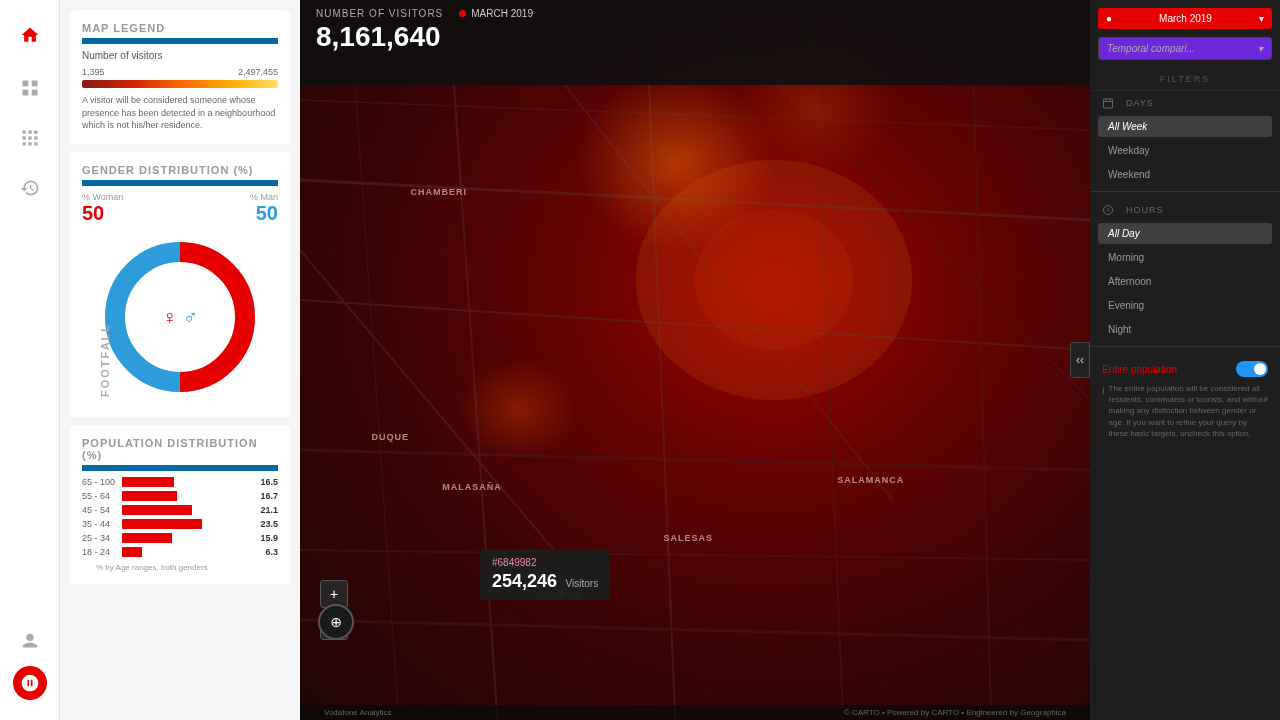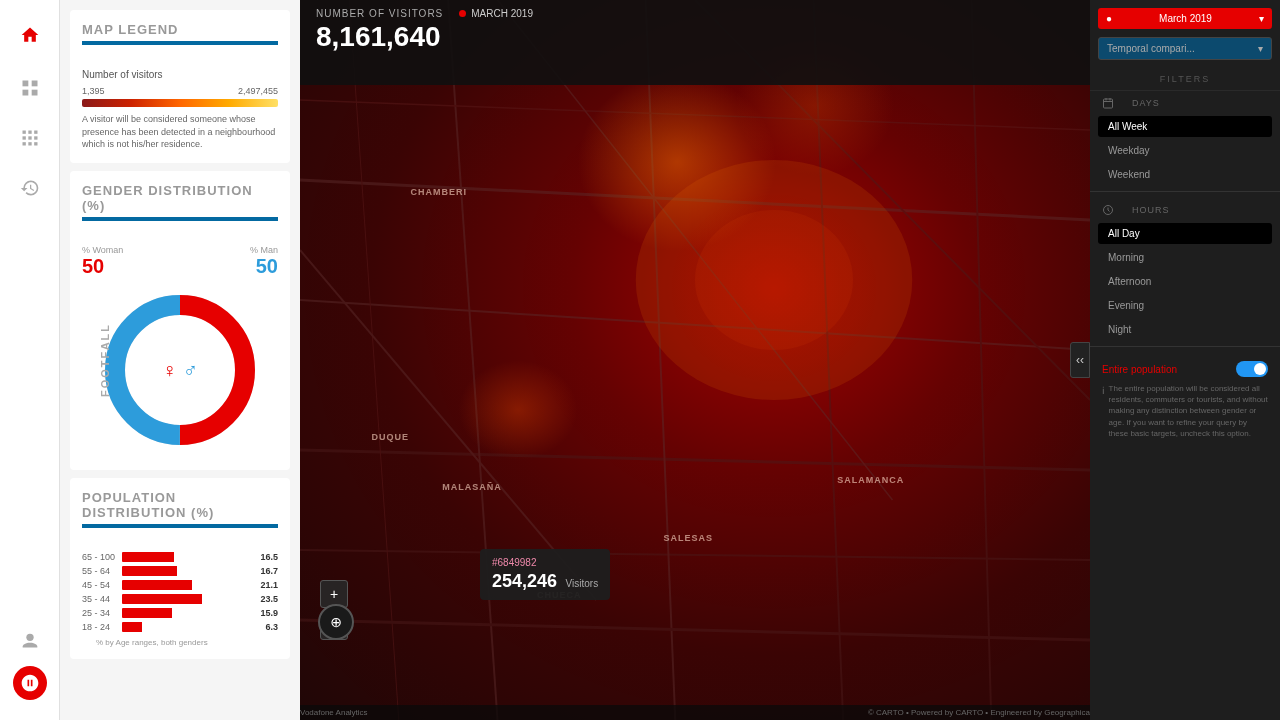--- a/index.html
+++ b/index.html
@@ -73,28 +73,28 @@
       pointer-events: none;
     }
 
     .section-card {
       background: white;
       border-radius: 4px;
       padding: 12px;
       margin-bottom: 8px;
     }
     .section-title {
-      font-size: 13px;
+      font-size: 11px;
       font-weight: bold;
       color: #999;
       letter-spacing: 1px;
       text-transform: uppercase;
-      margin-bottom: 24px;
+      margin-bottom: 6px;
       padding-bottom: 4px;
-      border-bottom: 4px solid #0369a1;
+      border-bottom: 6px solid #0369a1;
     }
     .map-legend-label {
       font-size: 10px;
       color: #555;
       margin-bottom: 6px;
     }
     .legend-range {
       display: flex;
       justify-content: space-between;
       font-size: 9px;
@@ -252,56 +252,58 @@
       border-radius: 3px;
       padding: 5px 8px;
       font-size: 10px;
       color: white;
       cursor: pointer;
     }
     .compare-selector {
       display: flex;
       align-items: center;
       justify-content: space-between;
-      background: #0c4a6e;
+      background: #6d28d9;
       margin: 0 8px 8px;
       border-radius: 3px;
       padding: 5px 8px;
       font-size: 10px;
       color: #aaa;
       cursor: pointer;
       border: 1px solid #444;
+      font-style: italic;
     }
     .right-section-title {
       font-size: 9px;
       letter-spacing: 1px;
       text-transform: uppercase;
       color: #666;
       padding: 6px 12px 4px;
       display: flex;
       align-items: center;
-      gap: 18px;
+      gap: 12px;
     }
     .filter-divider { border: none; border-top: 1px solid #333; margin: 6px 0; }
     .filter-btn {
       display: block;
       width: calc(100% - 16px);
       margin: 3px 8px;
       padding: 5px 10px;
       background: transparent;
       border: none;
       border-radius: 3px;
       color: #999;
       font-size: 10px;
       text-align: left;
       cursor: pointer;
     }
     .filter-btn.active {
-      background: #000000;
+      background: #404040;
       color: white;
+      font-style: italic;
     }
 
     .target-section { padding: 8px 12px; }
     .target-row {
       display: flex;
       justify-content: space-between;
       align-items: center;
       margin-bottom: 6px;
     }
     .target-label { color: #e60000; font-size: 10px; }
@@ -557,21 +559,21 @@
   </div>
 
   <div style="position:absolute;bottom:80px;left:18px;width:36px;height:36px;background:#1a1a1a;border:2px solid #555;border-radius:50%;display:flex;align-items:center;justify-content:center;z-index:10;cursor:pointer;">
     <span style="color:white;font-size:14px;">⊕</span>
   </div>
 
   <div style="position:absolute;top:50%;right:0;transform:translateY(-50%);width:20px;height:36px;background:#222;border:1px solid #444;border-radius:3px 0 0 3px;display:flex;align-items:center;justify-content:center;cursor:pointer;z-index:20;">
     <span style="color:#ccc;font-size:12px;">‹‹</span>
   </div>
 
-  <div style="position:absolute;bottom:0;left:0;right:0;background:rgba(10,10,10,0.75);padding:3px 0;display:flex;justify-content:space-between;font-size:8px;color:#666;z-index:5;">
+  <div style="position:absolute;bottom:0;left:0;right:0;background:rgba(10,10,10,0.75);padding:3px 24px;display:flex;justify-content:space-between;font-size:8px;color:#666;z-index:5;">
     <span>Vodafone Analytics</span>
     <span>© CARTO • Powered by CARTO • Engineered by Geographica</span>
   </div>
 </div>
 
 <div class="right-panel">
 
   <div class="month-selector">
     <span>●</span>
     <span>March 2019</span>

